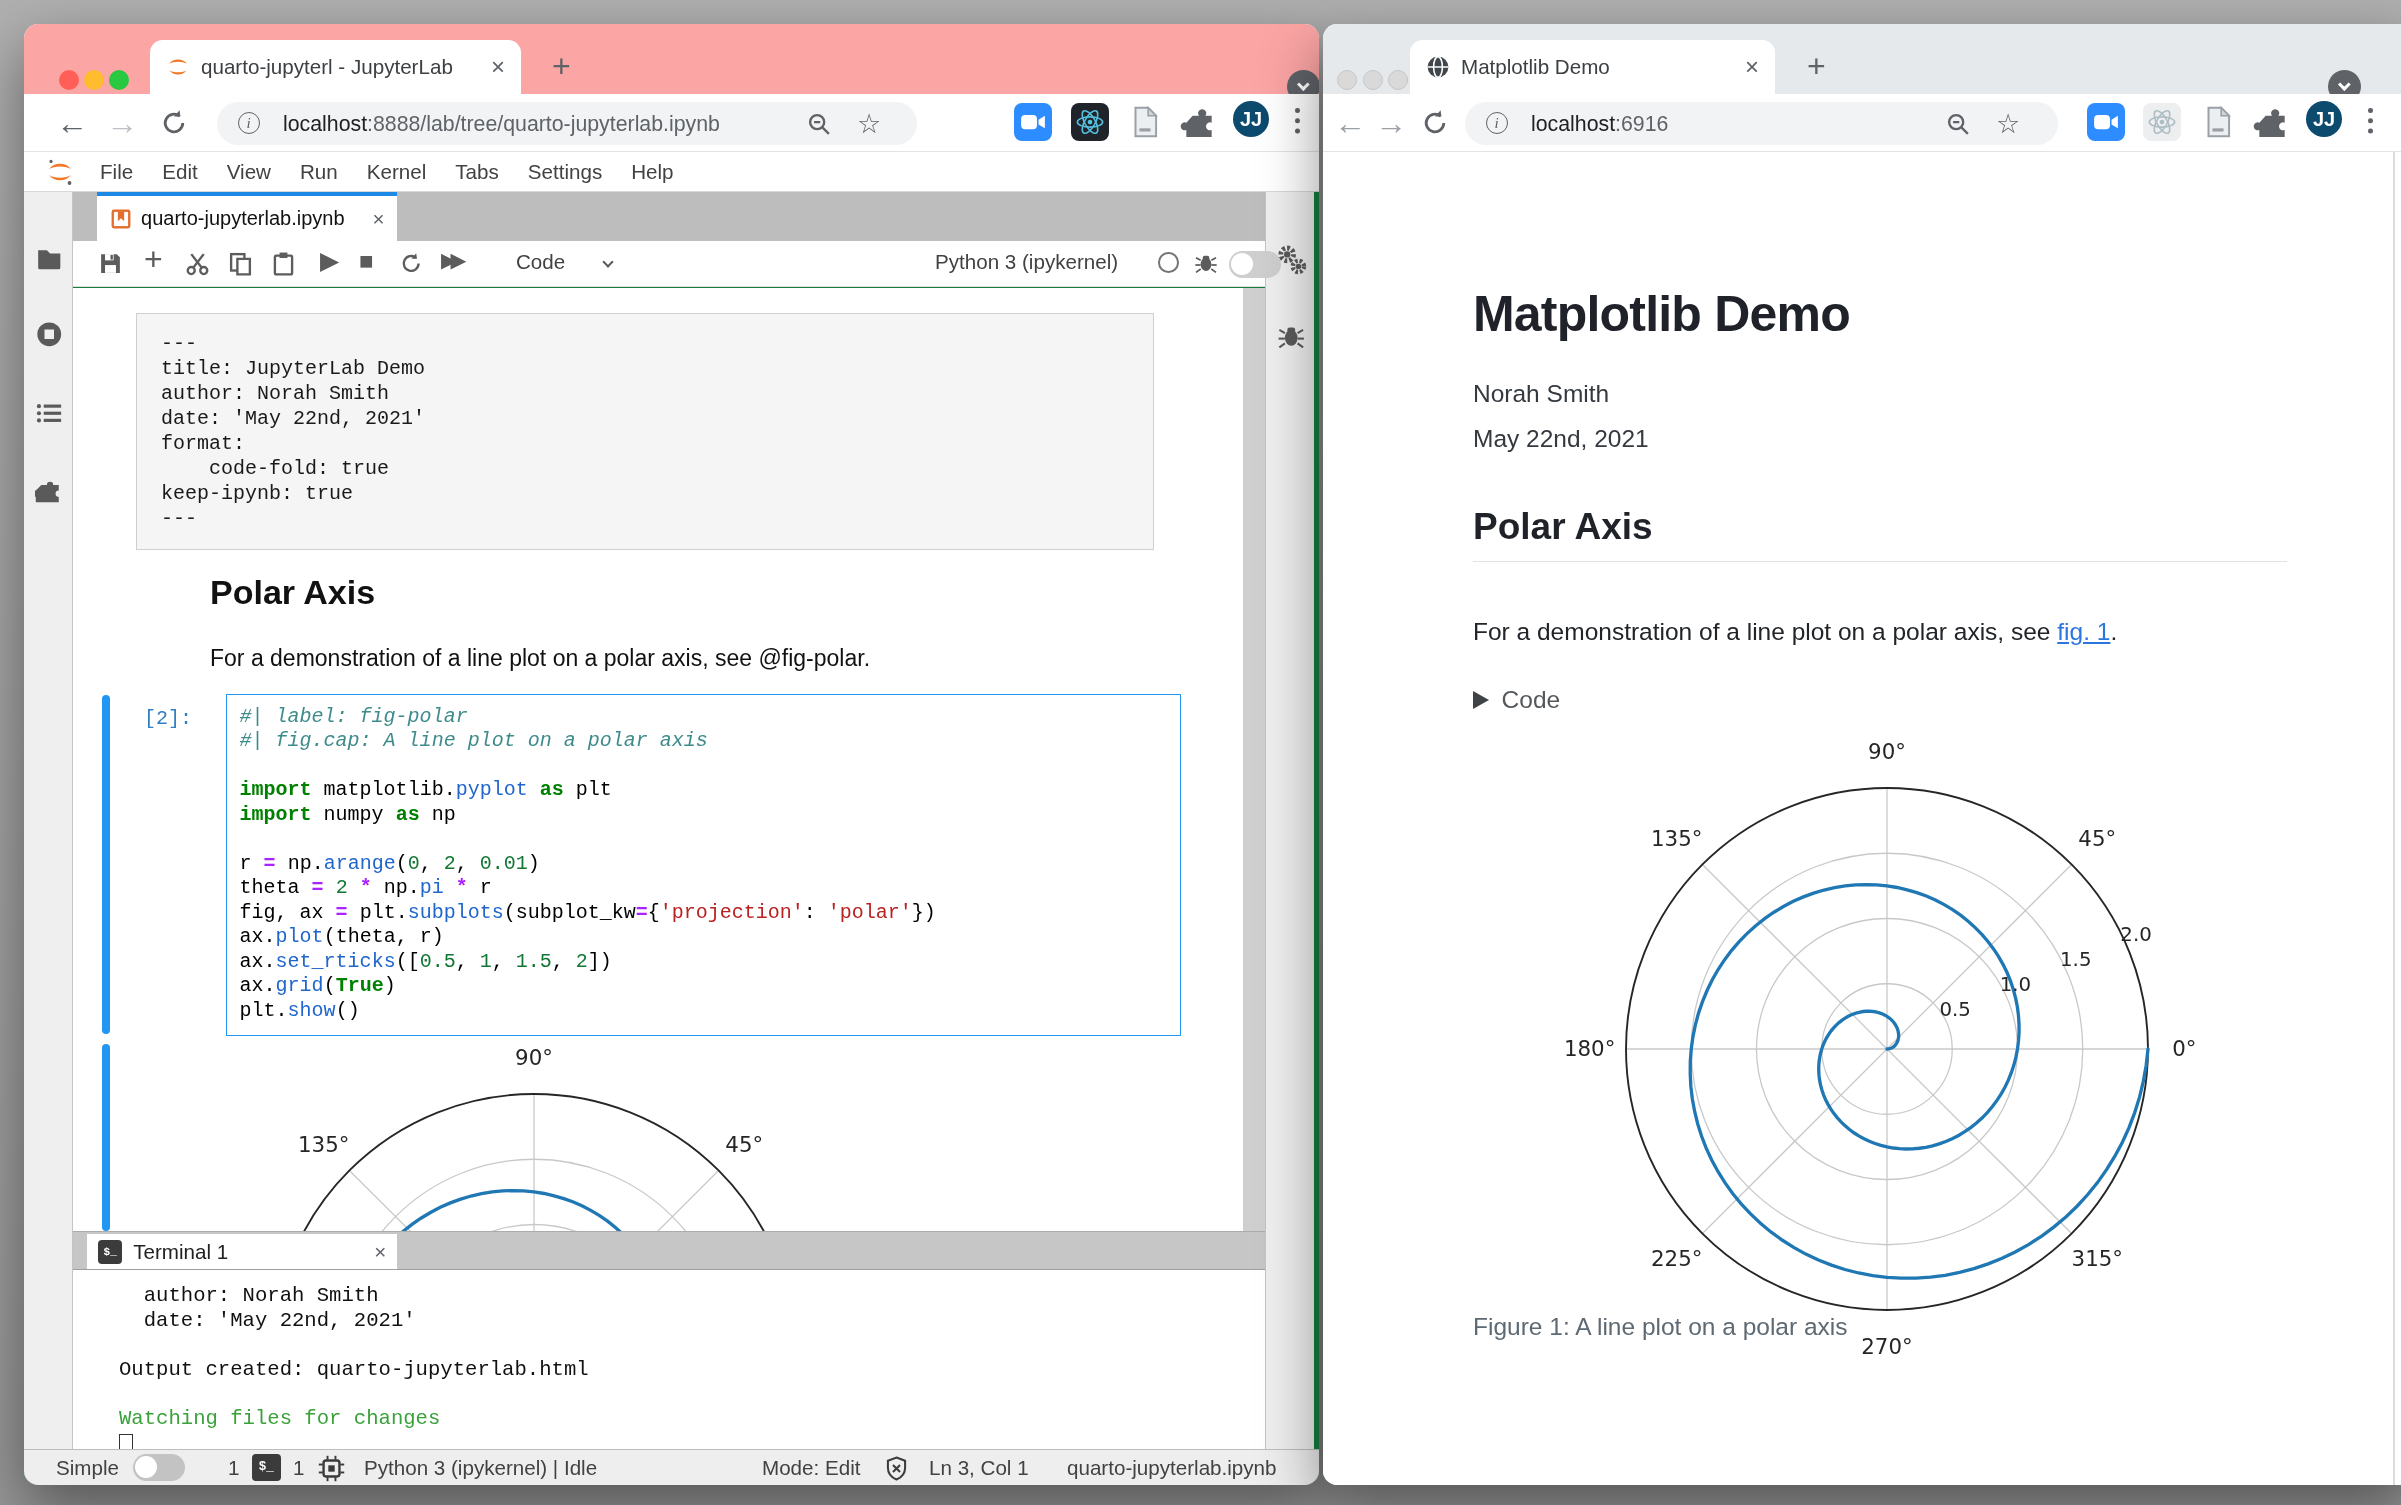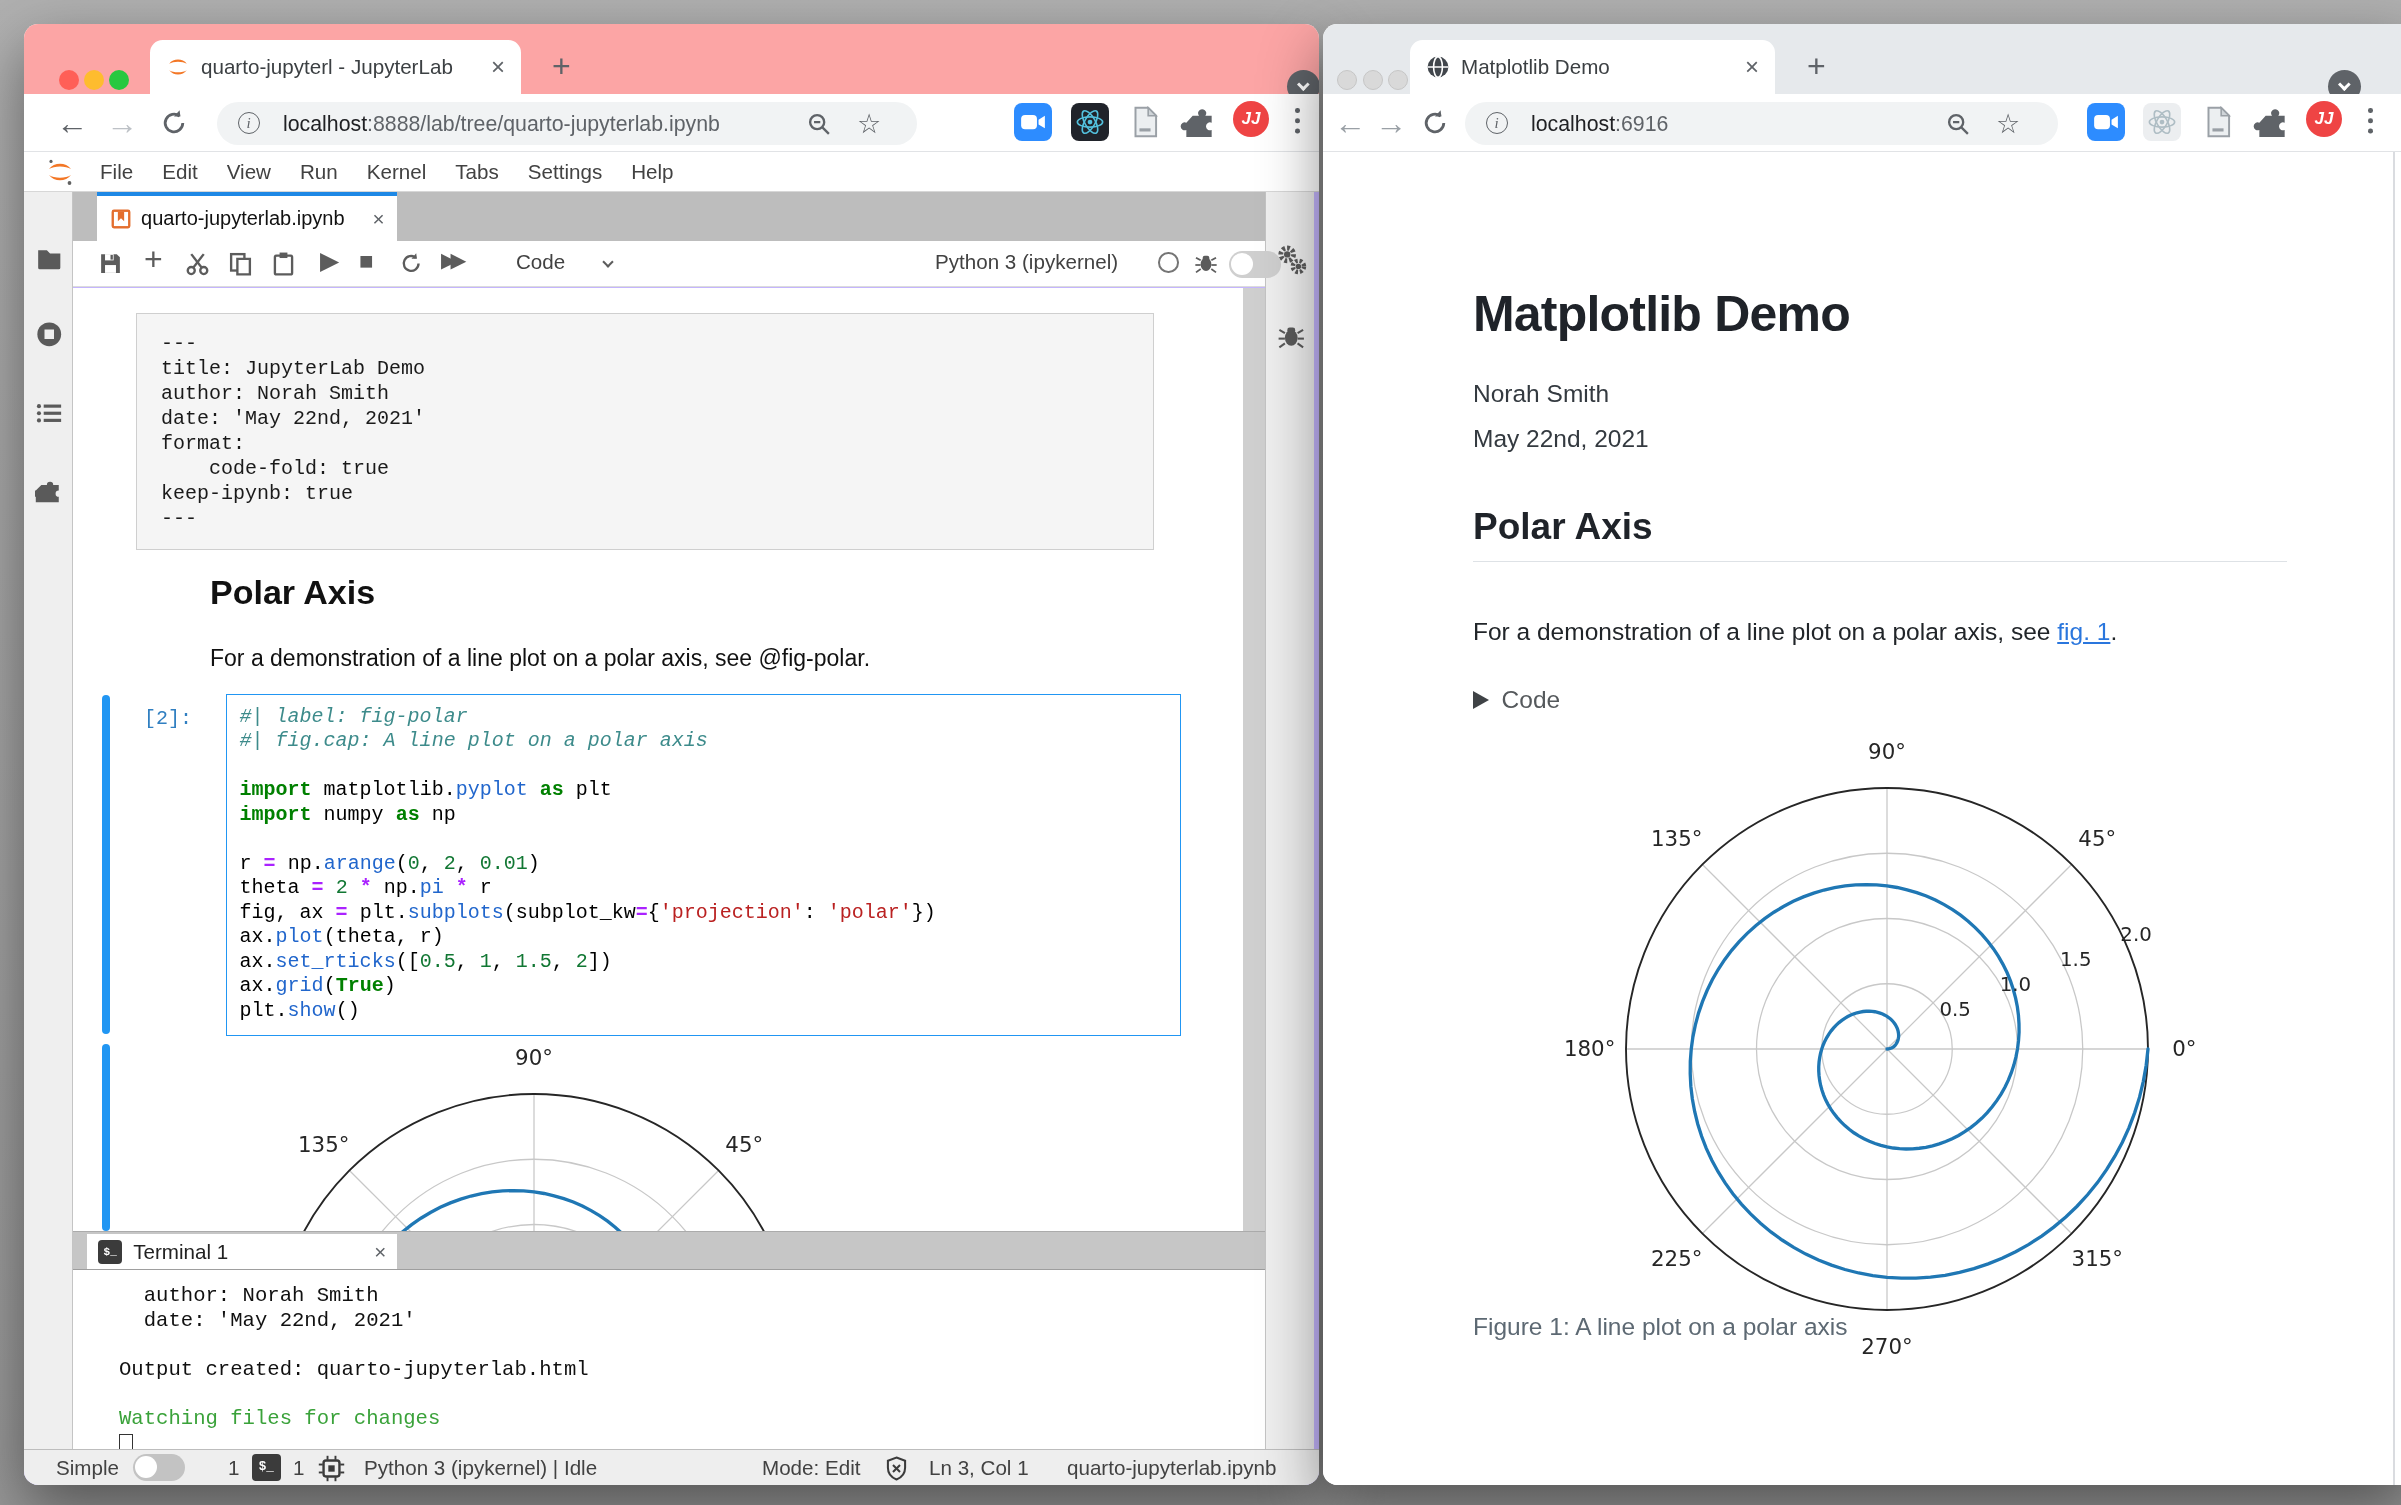--- a/index.html
+++ b/index.html
@@ -22,25 +22,25 @@
   .menucircle { position:absolute; width:33px; height:33px; border-radius:50%; background:#5f6368; display:flex; align-items:center; justify-content:center; }
   .chev { width:8.7px; height:8.7px; border-right:3.2px solid #fff; border-bottom:3.2px solid #fff; transform:rotate(45deg); margin-top:-4.7px; }
   .btoolbar { position:absolute; left:0; right:0; top:70px; height:58px; background:#fff; border-bottom:1.6px solid #e1e3e6; }
   .navg { position:absolute; top:11px; font-size:32px; }
   .urlpill { position:absolute; top:8px; height:43px; background:#f1f3f4; border-radius:21.3px; }
   .urltext { position:absolute; top:10.3px; font-size:21.3px; color:#202124; white-space:nowrap; }
   .urltext .dim { color:#5f6368; }
   .info-i { position:absolute; top:10.3px; width:22px; height:22px; border:1.6px solid #5f6368; border-radius:50%; color:#5f6368; font-size:15px; text-align:center; line-height:20.6px; font-family:"Liberation Serif",serif; font-style:italic; }
   .star { position:absolute; top:6.3px; font-size:27px; color:#5f6368; }
   .extbox { position:absolute; top:8.7px; width:38px; height:38px; border-radius:8px; }
-  .avatar { position:absolute; top:7.1px; width:36px; height:36px; border-radius:50%; background:#ef4444; color:#fff; font-size:17px; font-weight:bold; text-align:center; line-height:36px;font-style:italic; }
+  .avatar { position:absolute; top:7.1px; width:36px; height:36px; border-radius:50%; background:#0c4a6e; color:#fff; font-size:20px; font-weight:bold; text-align:center; line-height:36px; }
   .dots3 { position:absolute; top:14.2px; width:4.7px; height:4.7px; background:#5f6368; border-radius:50%; box-shadow:0 10.3px 0 #5f6368, 0 20.6px 0 #5f6368; }
 
   
-  .jlab { position:absolute; left:0; right:0; top:128px; bottom:0; background:#c4b5fd; }
+  .jlab { position:absolute; left:0; right:0; top:128px; bottom:0; background:#15803d; }
   .jmenu { position:absolute; left:0; right:0; top:0; height:40px; background:#fff; border-bottom:0.8px solid #d7d7d7; display:flex; align-items:center; }
   .jmenu-item { font-size:20.6px; color:#424242; margin-right:29px; }
   .actbar { position:absolute; top:40px; bottom:36px; background:#efefef; }
   .actbar-left { left:0; width:49px; border-right:0.8px solid #c4c4c4; }
   .actbar-right { right:4.7px; width:49px; border-left:0.8px solid #c4c4c4; }
   .acticon { position:absolute; left:11px; }
   .ntabbar { position:absolute; left:49px; right:54px; top:40px; height:49px; background:#bdbdbd; }
   .ntab { position:absolute; left:24px; top:0; width:300px; height:49px; background:#fff; border-top:4px solid #1e88e5; display:flex; align-items:center; padding:0 12.6px; }
   .ntab .lbl { font-size:20px; color:#111; margin-left:9.5px; white-space:nowrap; }
   .ntoolbar { position:absolute; left:49px; right:54px; top:89px; height:46px; background:#fff; border-bottom:1.6px solid #dcdcdc; }

